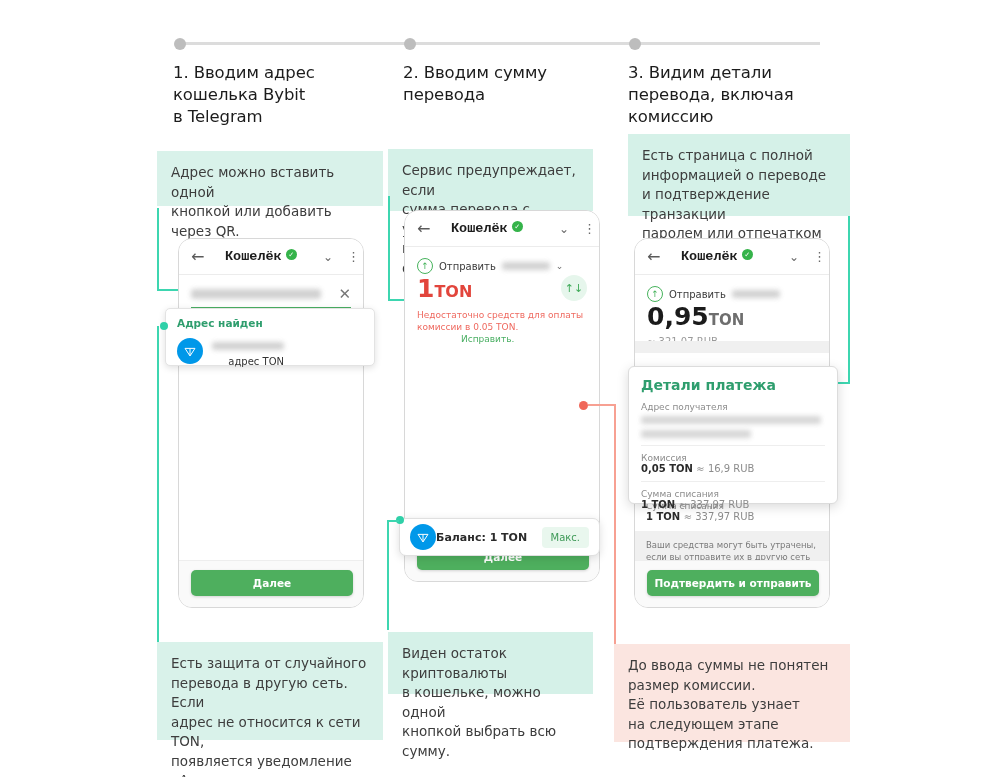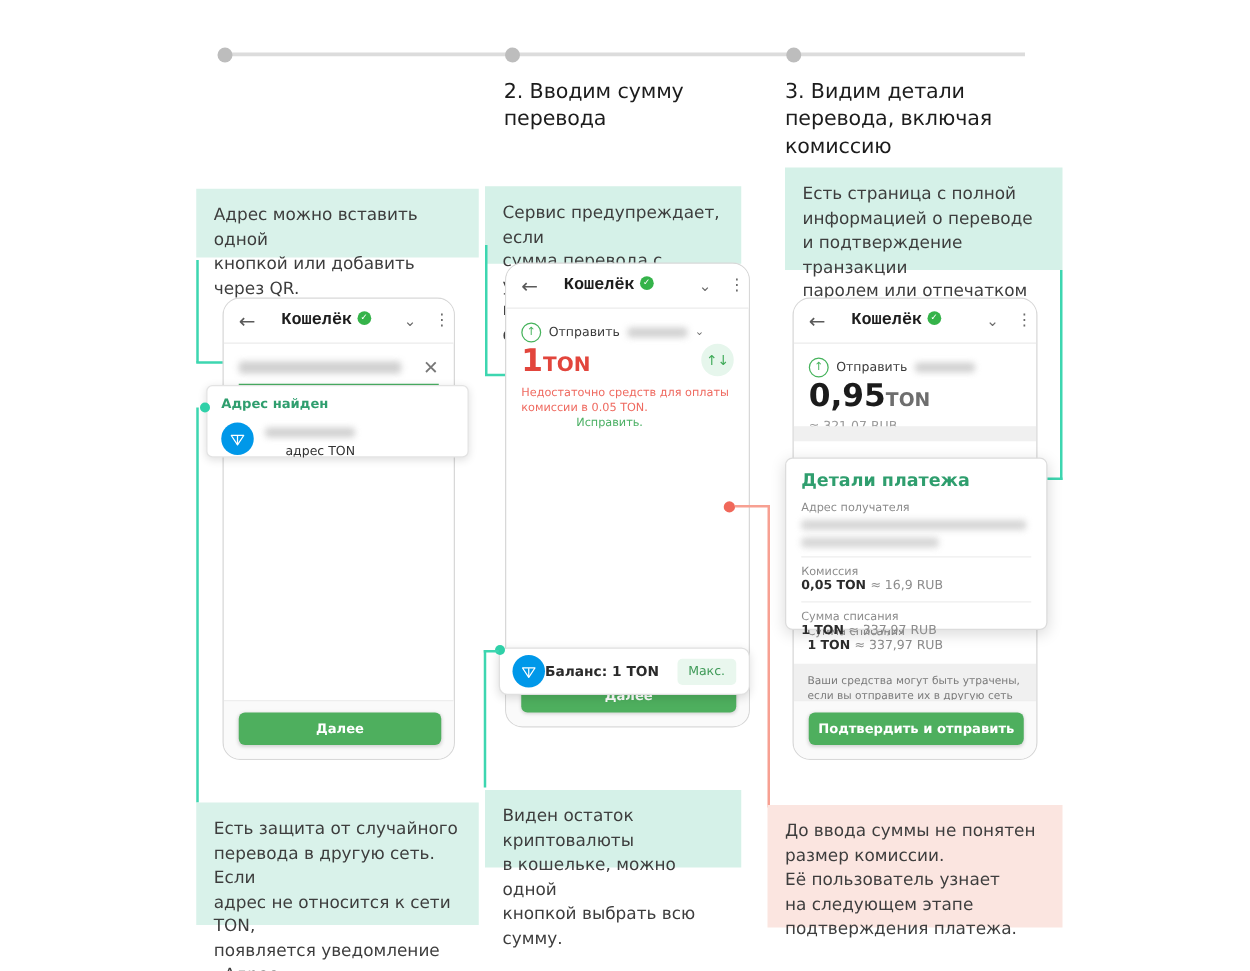--- a/index.html
+++ b/index.html
@@ -141,20 +141,23 @@
 </head>
 <body>
 
 <div class="stage">
 
   <div class="tl-line" style="left:180px;top:42px;width:640px;"></div>
   <div class="tl-dot" style="left:174px;top:38px;"></div>
   <div class="tl-dot" style="left:404px;top:38px;"></div>
   <div class="tl-dot" style="left:629px;top:38px;"></div>
 
+  <div class="step-title" style="left:173px;top:62px;width:220px;">1. Вводим адрес
+кошелька Bybit
+в Telegram</div>
   <div class="step-title" style="left:403px;top:62px;width:220px;">2. Вводим сумму
 перевода</div>
   <div class="step-title" style="left:628px;top:62px;width:230px;">3. Видим детали
 перевода, включая
 комиссию</div>
 
   <div class="cap cap-teal" style="left:157px;top:151px;width:226px;height:55px;">Адрес можно вставить одной
 кнопкой или добавить через QR.</div>
 
   <div class="conn" style="left:157px;top:208px;width:2px;height:82px;"></div>

